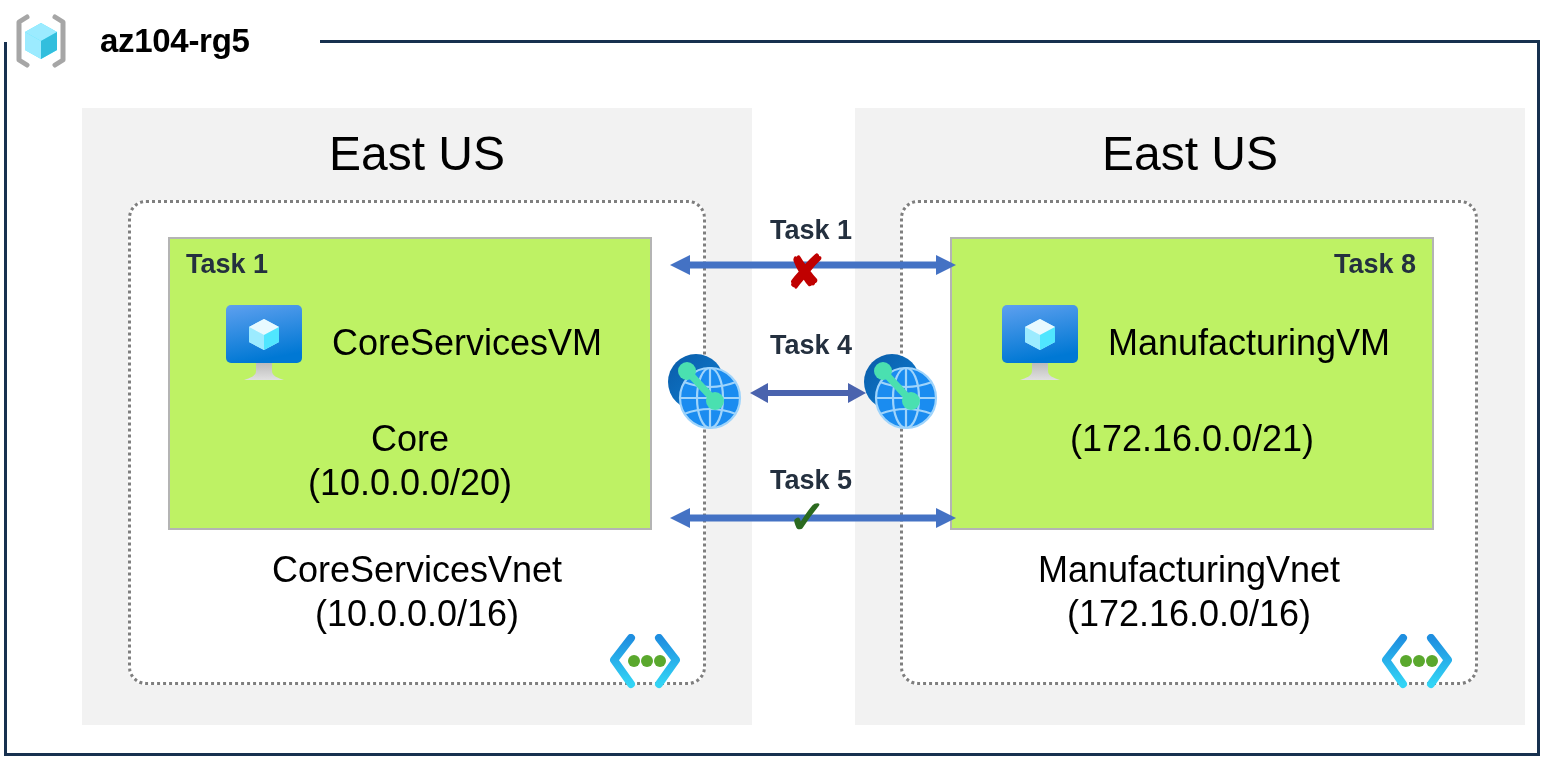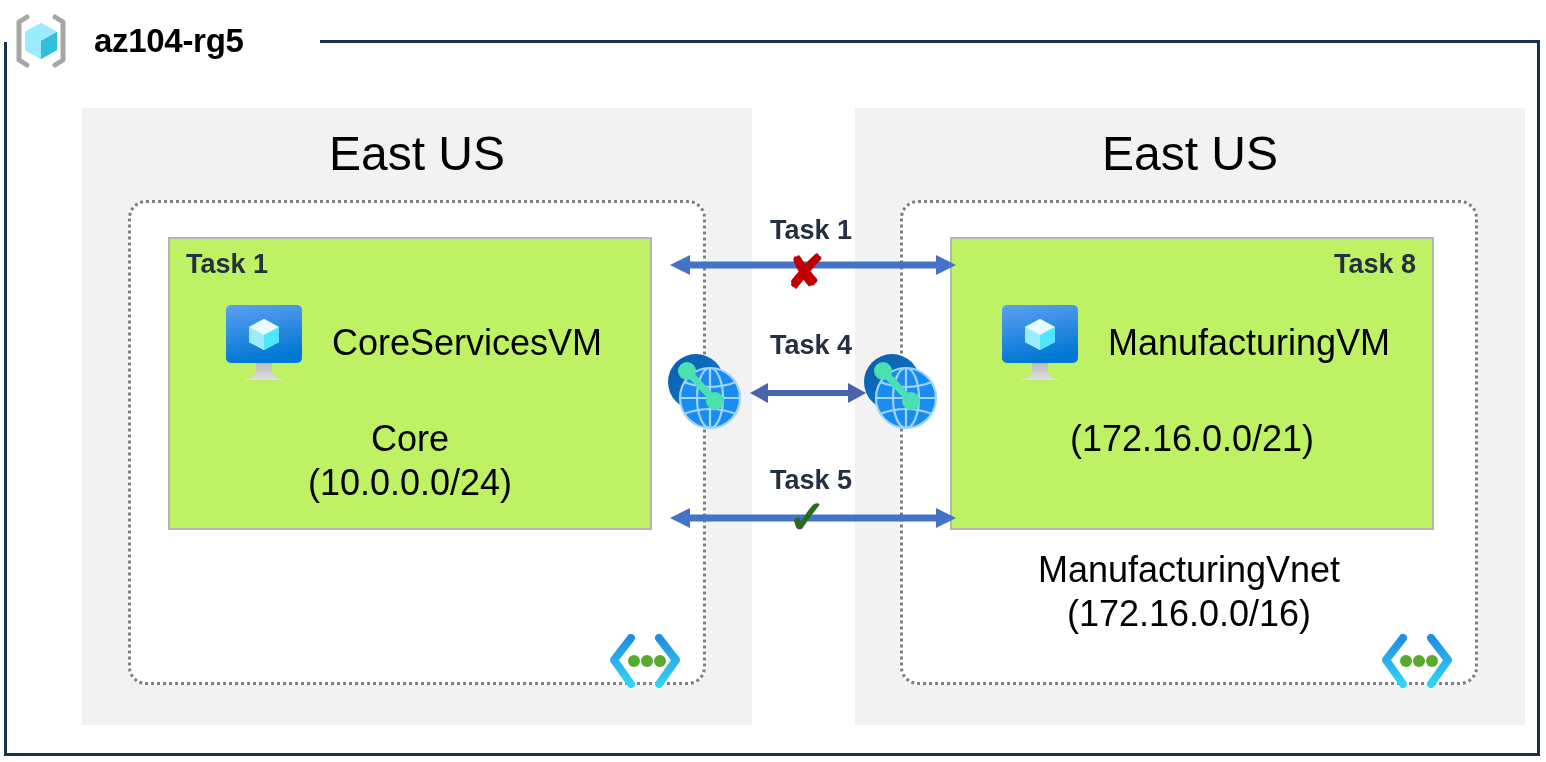--- a/index.html
+++ b/index.html
@@ -32,21 +32,21 @@
     background:#17314f;
   }
 
   
   .rg-header{
     position:absolute;
     left:10px; top:6px;
     height:70px;
     display:flex;
     align-items:center;
-    gap:22px;
+    gap:28px;
   }
   .rg-icon{
     position:relative;
     width:62px; height:62px;
   }
   .rg-title{
     font-size:33px;
     font-weight:bold;
     color:#000000;
     letter-spacing:-0.3px;
@@ -199,20 +199,24 @@
     <div class="rg-title">az104-rg5</div>
   </div>
   <div class="rg-topline-right"></div>
   <div class="rg-frame"></div>
 
   <div class="region left">
     <div class="region-label">East US</div>
   </div>
 
   <div class="vnet left">
+    <div class="vnet-label">
+      <div>CoreServicesVnet</div>
+      <div>(10.0.0.0/16)</div>
+    </div>
     <div class="vnet-icon">
       <svg viewBox="0 0 72 56" width="72" height="56">
         <defs>
           <linearGradient id="vgl" x1="0" y1="0" x2="0" y2="1">
             <stop offset="0%" stop-color="#1f8fe0"></stop>
               <stop offset="100%" stop-color="#32d4f5"></stop>
           </linearGradient>
           <linearGradient id="vgr" x1="0" y1="0" x2="0" y2="1">
             <stop offset="0%" stop-color="#1f8fe0"></stop>
               <stop offset="100%" stop-color="#32d4f5"></stop>
@@ -247,21 +251,21 @@
           <polygon points="46,22 61,30 61,45 46,53 31,45 31,30" fill="#c3f1ff"></polygon>
           <polygon points="46,22 61,30 46,38 31,30" fill="#e8faff"></polygon>
           <polygon points="46,38 61,30 61,45 46,53" fill="#50e6ff"></polygon>
           <polygon points="46,38 31,30 31,45 46,53" fill="#9cebff"></polygon>
         </svg>
       </div>
       <div class="vm-name">CoreServicesVM</div>
     </div>
     <div class="subnet-label">
       <div>Core</div>
-      <div>(10.0.0.0/24)</div>
+      <div>(10.0.0.0/20)</div>
     </div>
   </div>
 
   <div class="region right">
     <div class="region-label">East US</div>
   </div>
 
   <div class="vnet right">
     <div class="vnet-label">
       <div>ManufacturingVnet</div>

